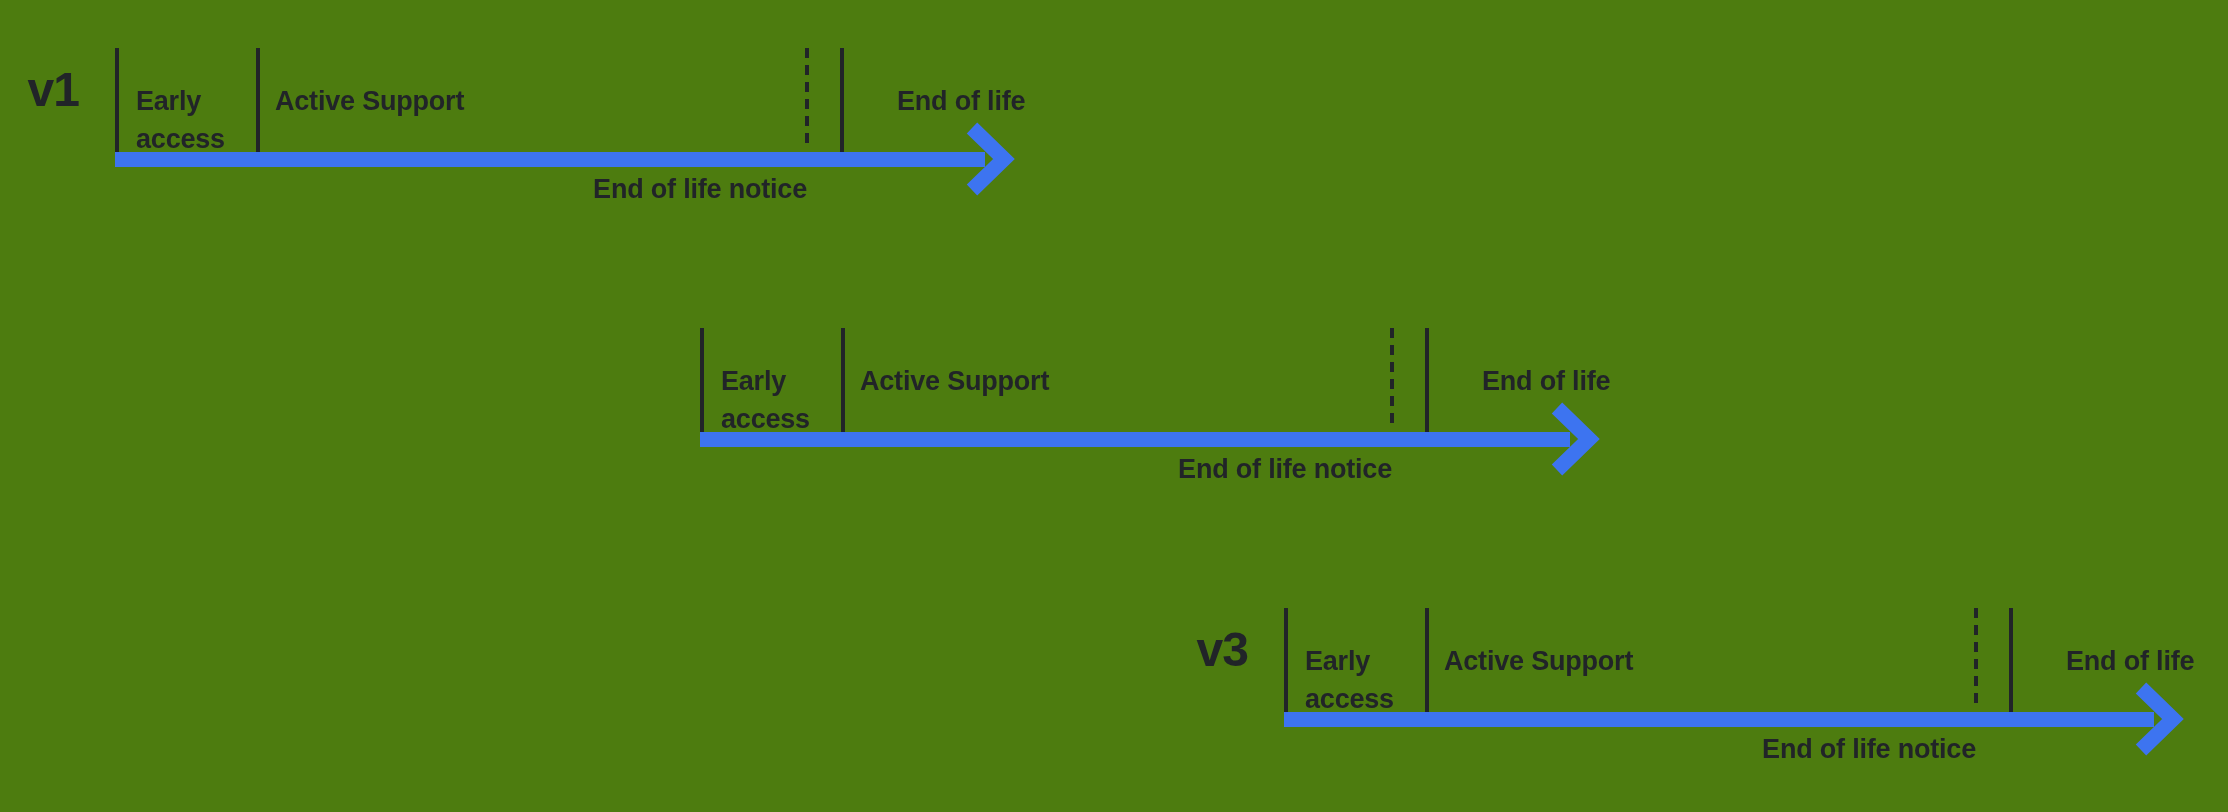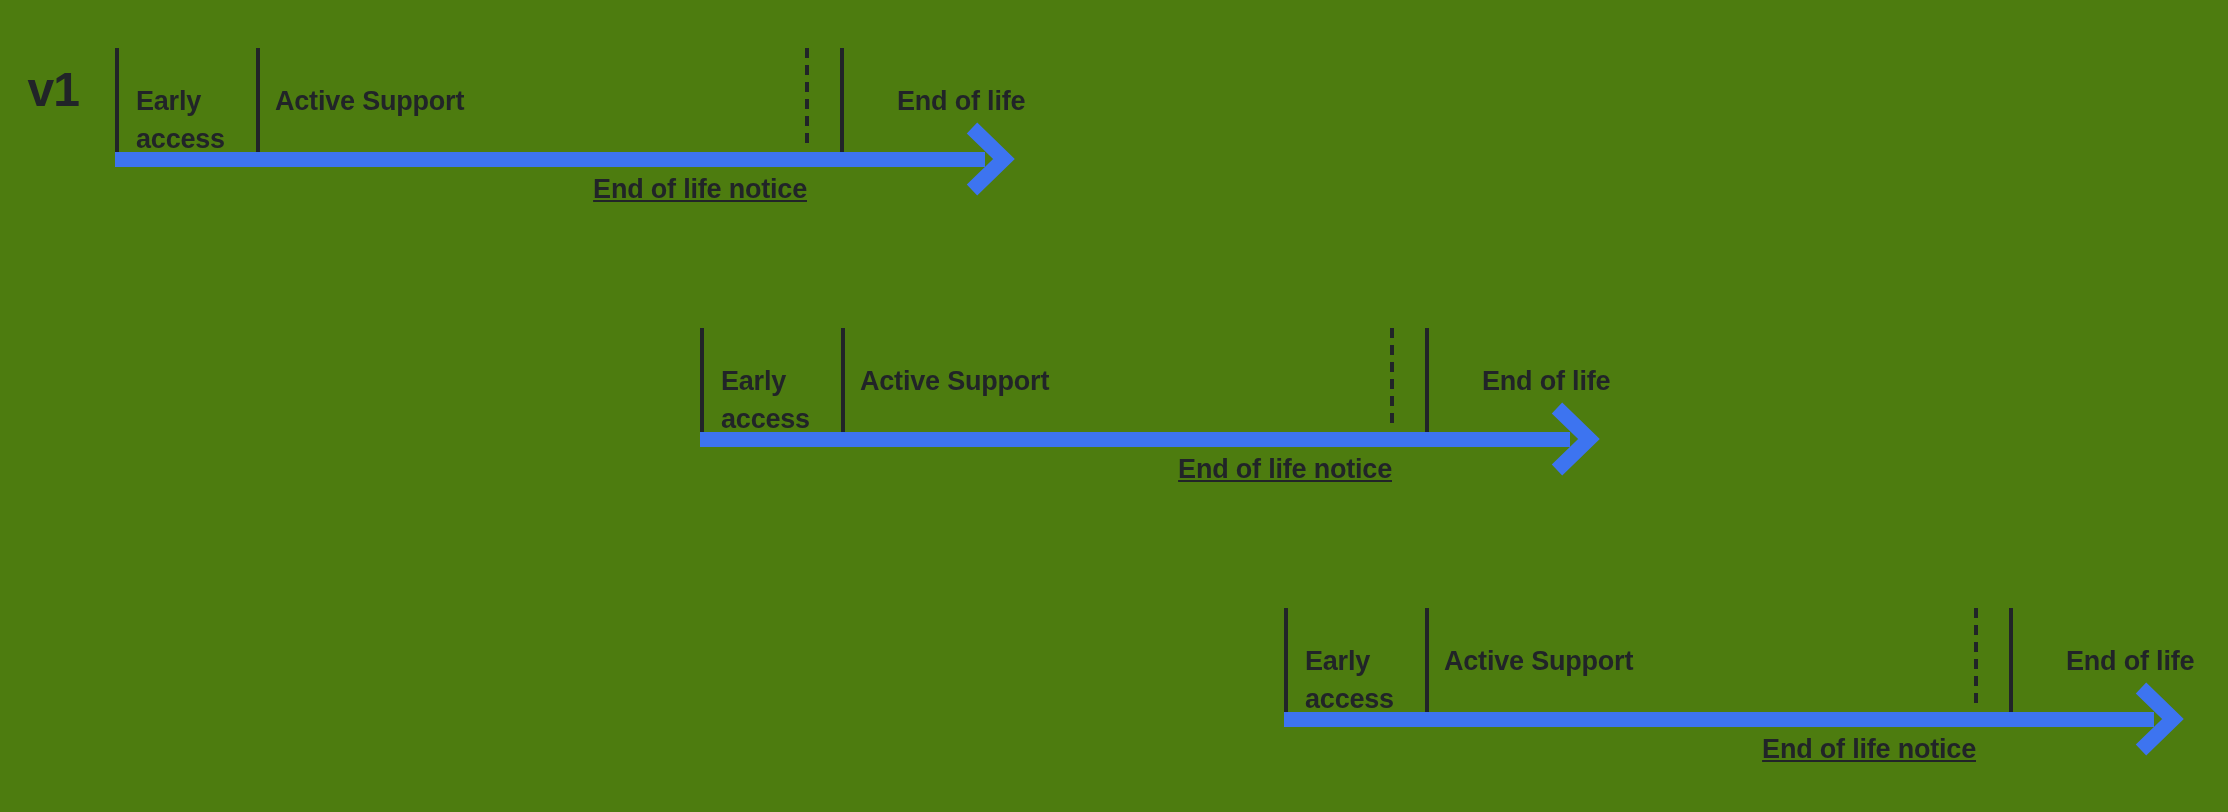--- a/index.html
+++ b/index.html
@@ -50,21 +50,20 @@
   }
   .phase-label.early{left:19px;width:125px;white-space:normal;}
   .phase-label.active{left:158px;}
   .phase-label.eol{left:780px;}
   .notice-label{
     position:absolute;top:126px;left:240px;width:450px;
     font-size:27px;line-height:30px;
     letter-spacing:-0.2px;
     text-align:right;
     white-space:nowrap;
-    text-decoration:underline;
   }
   .arrow-shaft{
     position:absolute;left:-2px;top:104px;width:870px;height:15px;
     background:var(--arrow-blue);
   }
   .arrow-head{
     position:absolute;left:847px;top:71px;
     color:var(--arrow-blue);
   }
 </style>
@@ -102,20 +101,21 @@
     <div class="arrow-shaft"></div>
     <div class="arrow-head">
       <svg width="54" height="80" viewBox="0 0 54 80" aria-hidden="true">
         <polyline points="8,9 40,40 8,71" fill="none" stroke="currentColor" stroke-width="15" stroke-linejoin="miter"></polyline>
       </svg>
     </div>
     <div class="notice-label">End of life notice</div>
   </div>
 
   <div class="row v3">
+    <div class="version-label">v3</div>
     <div class="tick start"></div>
     <div class="tick support"></div>
     <div class="dashed-line"></div>
     <div class="tick eol"></div>
     <div class="phase-label early">Early access</div>
     <div class="phase-label active">Active Support</div>
     <div class="phase-label eol">End of life</div>
     <div class="arrow-shaft"></div>
     <div class="arrow-head">
       <svg width="54" height="80" viewBox="0 0 54 80" aria-hidden="true">

